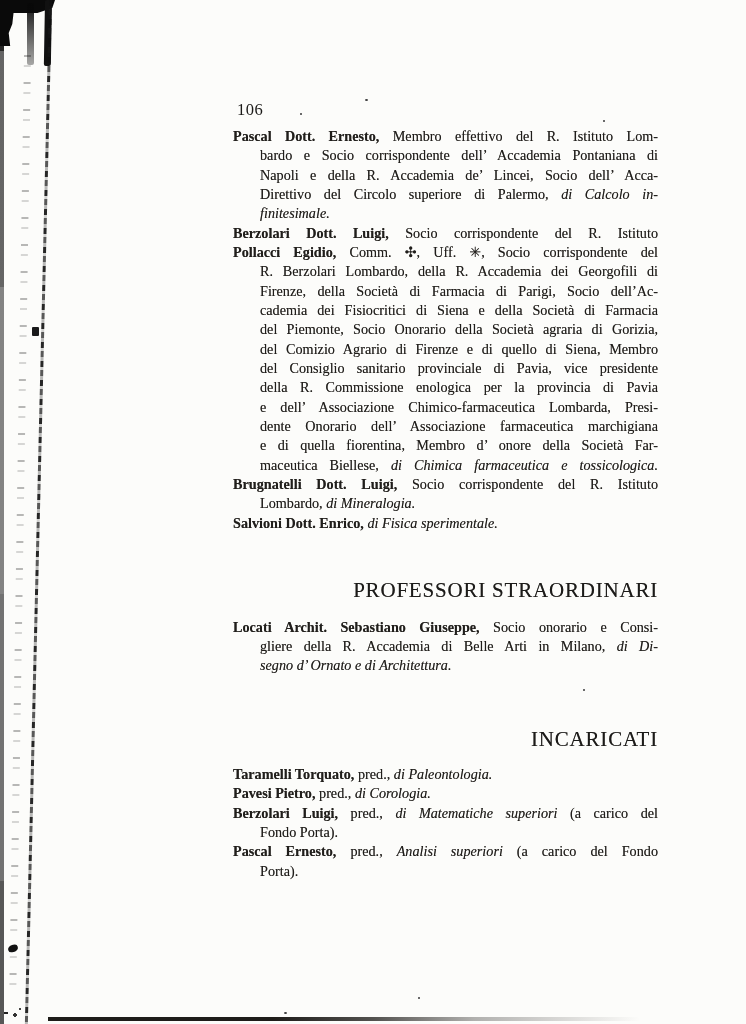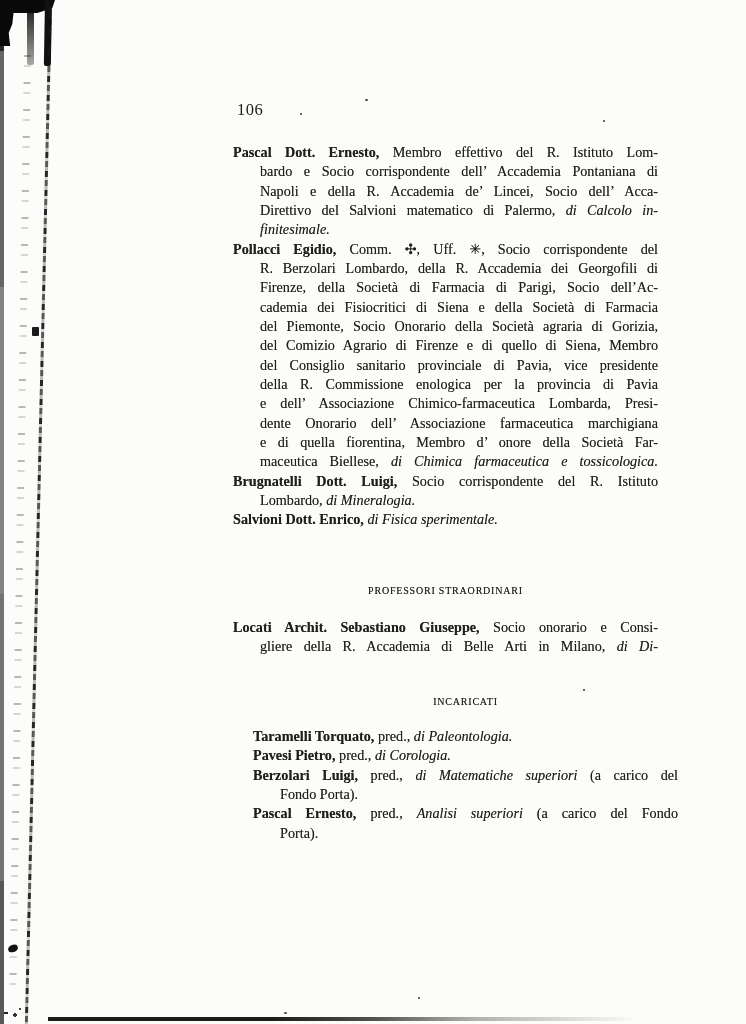--- a/index.html
+++ b/index.html
@@ -56,26 +56,26 @@
   .pagenum{
     position:absolute;left:237px;top:100px;
     font-size:16.5px;letter-spacing:.5px;color:#1b1a18;
   }
   .textcol{
     position:absolute;left:233px;width:425px;
     font-size:14.2px;line-height:19.34px;
     color:var(--ink,#201e1b);
     text-shadow:0 0 .4px rgba(25,22,18,.55);
   }
-  .sec0{top:143px;}
+  .sec0{top:127px;}
   .sec1{top:581px;}
-  .sec2{top:692px;margin-left:20px;}
+  .sec2{top:730px;}
   .heading{
-    font-size:10px;letter-spacing:.8px;line-height:19px;
-    text-align:center;color:#1c1b19;font-family:Liberation Serif, serif;
+    font-size:21px;letter-spacing:.8px;line-height:19px;
+    text-align:right;color:#1c1b19;font-family:Liberation Serif, serif;
   }
   .sec1 .heading{margin-bottom:17.5px;}
   .sec2 .heading{margin-bottom:16px;}
   .line{height:19.34px;white-space:normal;}
   .line.cont{padding-left:27px;}
   .line.jl{text-align:justify;text-align-last:justify;}
   .seg-bold{font-weight:700;}
   .seg-italic{font-style:italic;text-align:right;}
 </style>
 </head>
@@ -100,42 +100,44 @@
   <div class="spk spk4"></div>
   <div class="spk spk5"></div>
   <div class="spk spk6"></div>
 
   <div class="pagenum">106</div>
 
   <div class="textcol sec0">
       <div class="line jl"><span class="seg-bold">Pascal Dott. Ernesto,</span><span class="seg-roman"> Membro effettivo del R. Istituto Lom-</span></div>
       <div class="line cont jl"><span class="seg-roman">bardo e Socio corrispondente dell’ Accademia Pontaniana di</span></div>
       <div class="line cont jl"><span class="seg-roman">Napoli e della R. Accademia de’ Lincei, Socio dell’ Acca-</span></div>
-      <div class="line cont jl"><span class="seg-roman">Direttivo del Salvioni matematico di Palermo, </span><span class="seg-italic">di Calcolo in-</span></div>
+      <div class="line cont jl"><span class="seg-roman">Direttivo del Circolo superiore di Palermo, </span><span class="seg-italic">di Calcolo in-</span></div>
       <div class="line cont"><span class="seg-italic">finitesimale.</span></div>
+      <div class="line jl"><span class="seg-bold">Berzolari Dott. Luigi,</span><span class="seg-roman"> Socio corrispondente del R. Istituto</span></div>
       <div class="line jl"><span class="seg-bold">Pollacci Egidio,</span><span class="seg-roman"> Comm. ✣, Uff. ✳, Socio corrispondente del</span></div>
       <div class="line cont jl"><span class="seg-roman">R. Berzolari Lombardo, della R. Accademia dei Georgofili di</span></div>
       <div class="line cont jl"><span class="seg-roman">Firenze, della Società di Farmacia di Parigi, Socio dell’Ac-</span></div>
       <div class="line cont jl"><span class="seg-roman">cademia dei Fisiocritici di Siena e della Società di Farmacia</span></div>
       <div class="line cont jl"><span class="seg-roman">del Piemonte, Socio Onorario della Società agraria di Gorizia,</span></div>
       <div class="line cont jl"><span class="seg-roman">del Comizio Agrario di Firenze e di quello di Siena, Membro</span></div>
       <div class="line cont jl"><span class="seg-roman">del Consiglio sanitario provinciale di Pavia, vice presidente</span></div>
       <div class="line cont jl"><span class="seg-roman">della R. Commissione enologica per la provincia di Pavia</span></div>
       <div class="line cont jl"><span class="seg-roman">e dell’ Associazione Chimico-farmaceutica Lombarda, Presi-</span></div>
       <div class="line cont jl"><span class="seg-roman">dente Onorario dell’ Associazione farmaceutica marchigiana</span></div>
       <div class="line cont jl"><span class="seg-roman">e di quella fiorentina, Membro d’ onore della Società Far-</span></div>
       <div class="line cont jl"><span class="seg-roman">maceutica Biellese, </span><span class="seg-italic">di Chimica farmaceutica e tossicologica.</span></div>
       <div class="line jl"><span class="seg-bold">Brugnatelli Dott. Luigi,</span><span class="seg-roman"> Socio corrispondente del R. Istituto</span></div>
       <div class="line cont"><span class="seg-roman">Lombardo, </span><span class="seg-italic">di Mineralogia.</span></div>
       <div class="line"><span class="seg-bold">Salvioni Dott. Enrico,</span><span class="seg-roman"> </span><span class="seg-italic">di Fisica sperimentale.</span></div>
     </div>
   <div class="textcol sec1">
       <div class="heading">PROFESSORI STRAORDINARI</div>
       <div class="line jl"><span class="seg-bold">Locati Archit. Sebastiano Giuseppe,</span><span class="seg-roman"> Socio onorario e Consi-</span></div>
       <div class="line cont jl"><span class="seg-roman">gliere della R. Accademia di Belle Arti in Milano, </span><span class="seg-italic">di Di-</span></div>
+      <div class="line cont"><span class="seg-italic">segno d’ Ornato e di Architettura.</span></div>
     </div>
   <div class="textcol sec2">
       <div class="heading">INCARICATI</div>
       <div class="line"><span class="seg-bold">Taramelli Torquato,</span><span class="seg-roman"> pred., </span><span class="seg-italic">di Paleontologia.</span></div>
       <div class="line"><span class="seg-bold">Pavesi Pietro,</span><span class="seg-roman"> pred., </span><span class="seg-italic">di Corologia.</span></div>
       <div class="line jl"><span class="seg-bold">Berzolari Luigi,</span><span class="seg-roman"> pred., </span><span class="seg-italic">di Matematiche superiori</span><span class="seg-roman"> (a carico del</span></div>
       <div class="line cont"><span class="seg-roman">Fondo Porta).</span></div>
       <div class="line jl"><span class="seg-bold">Pascal Ernesto,</span><span class="seg-roman"> pred., </span><span class="seg-italic">Analisi superiori</span><span class="seg-roman"> (a carico del Fondo</span></div>
       <div class="line cont"><span class="seg-roman">Porta).</span></div>
     </div>

